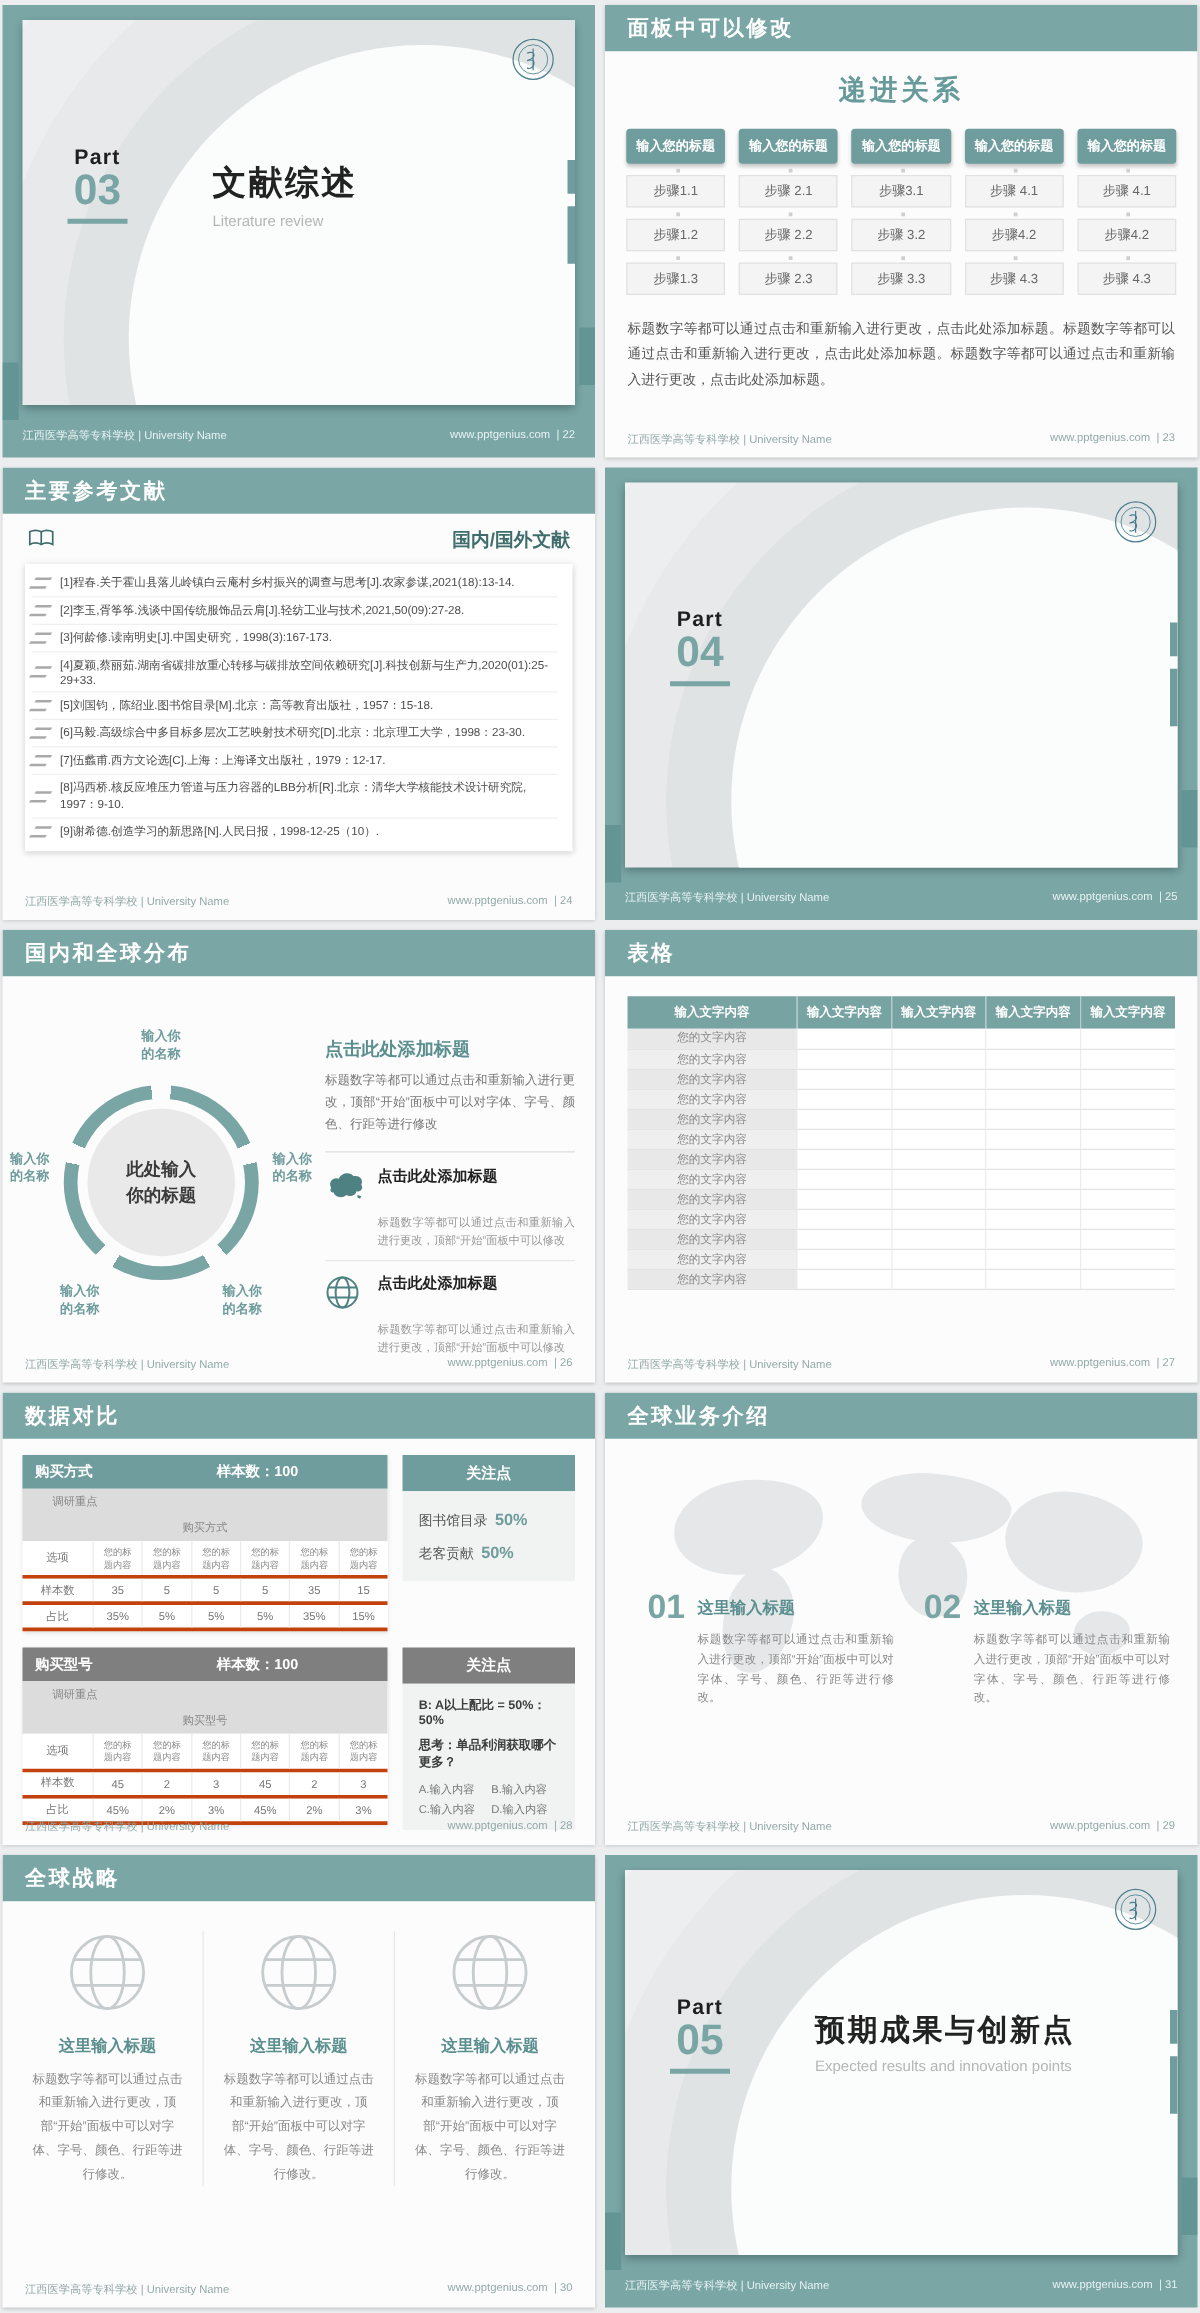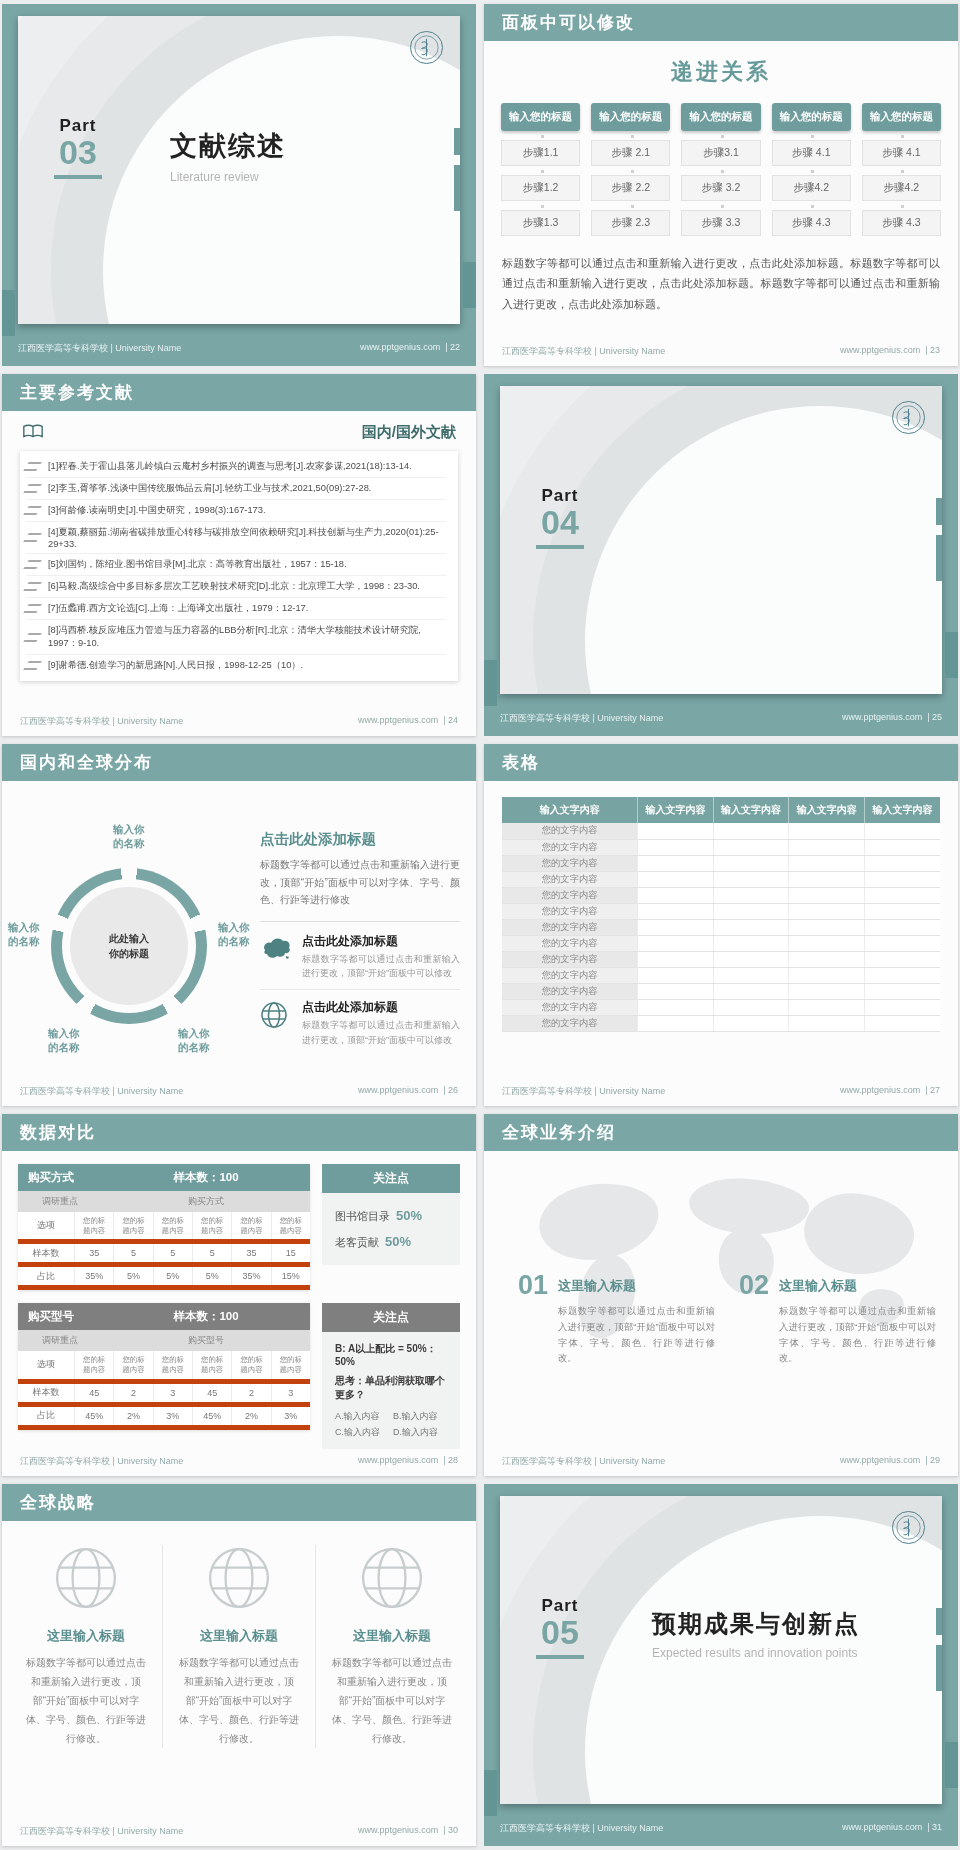--- a/index.html
+++ b/index.html
@@ -56,54 +56,54 @@
   .ref:last-child { border-bottom:none; }
   .coil { flex:none; width:13px; height:9px; border-top:2px solid #a9a9a9; border-bottom:2px solid #a9a9a9; transform:skewX(-32deg); }
 
   
   .diag { position:absolute; left:10px; top:84px; width:234px; height:250px; }
   .ring { position:absolute; left:39px; top:40px; width:156px; height:156px; border-radius:50%;
           background:conic-gradient(from 6deg,#7aa5a5 0 60deg,transparent 60deg 72deg,#7aa5a5 72deg 132deg,transparent 132deg 144deg,#7aa5a5 144deg 204deg,transparent 204deg 216deg,#7aa5a5 216deg 276deg,transparent 276deg 288deg,#7aa5a5 288deg 348deg,transparent 348deg 360deg); }
   .ring::after { content:""; position:absolute; inset:11px; border-radius:50%; background:#fcfcfc; }
   .ctr { position:absolute; left:58px; top:59px; width:118px; height:118px; border-radius:50%; background:#e9e9e9;
          display:flex; align-items:center; justify-content:center; z-index:2; }
-  .ctr span { width:4em; font-size:10px; font-weight:bold; color:#3a3a3a; line-height:1.5; text-align:center; }
+  .ctr span { width:4em; font-size:14px; font-weight:bold; color:#3a3a3a; line-height:1.5; text-align:center; }
   .rlab { position:absolute; width:3em; font-size:10.5px; font-weight:bold; color:#6f9c9c; line-height:1.35; text-align:center; z-index:3; }
   .rl0 { left:101px; top:-6px; } .rl1 { left:-4px; top:92px; } .rl2 { left:206px; top:92px; }
   .rl3 { left:36px; top:198px; } .rl4 { left:166px; top:198px; }
   .dist-r { position:absolute; left:258px; right:16px; top:86px; }
   .dist-h { color:#5b8f8f; font-size:14.5px; font-weight:bold; }
   .dist-p { font-size:10px; color:#777; line-height:1.75; margin-top:7px; text-align:justify; }
   .dist-div { border-top:1px solid #ddd; margin:12px 0 2px; }
   .ditem { display:flex; gap:10px; padding:9px 0; align-items:flex-start; }
   .ditem + .ditem { border-top:1px solid #e8e8e8; }
   .dicon { flex:none; width:32px; margin-top:2px; }
   .dit { font-size:12px; font-weight:bold; color:#222; }
-  .dip { font-size:9px; color:#999; line-height:1.6; margin-top:2px; text-align:justify; }
+  .dip { font-size:9px; color:#999; line-height:1.6; margin-top:21px; text-align:justify; }
 
   
   .tbl { width:438px; margin:16px 18px 0; border-collapse:collapse; table-layout:fixed; }
   .tbl th { background:#78a3a3; color:#fff; font-size:10px; font-weight:bold; padding:6px 2px; }
   .tbl th + th { border-left:1px solid rgba(255,255,255,.45); }
   .tbl th:first-child { width:31%; }
   .tbl td { height:16px; border-bottom:1px solid #e3e3e3; }
   .tbl td.c1 { background:#efefef; color:#8a8a8a; font-size:9.3px; text-align:center; }
   .tbl tr:nth-child(even) td.c1 { background:#e8e8e8; }
   .tbl td.ce { background:#fff; border-left:1px solid #ececec; }
 
   
   .cmp { display:flex; gap:12px; padding:0 16px; margin-top:13px; align-items:flex-start; }
   .cmp-t { width:292px; box-shadow:0 1px 3px rgba(0,0,0,.12); }
   .t-head { display:flex; background:#6f9c9c; color:#fff; font-weight:bold; font-size:11.5px; }
   .t-head .a { width:84px; padding:6px 0 6px 10px; }
   .t-head .b { flex:1; text-align:center; padding:6px 0; }
-  .t-sub { display:flex; background:#dcdcdc; color:#888; font-size:9px; }
+  .t-sub { display:flex; background:#dcdcdc; color:#888; font-size:9px;flex-direction:column; }
   .t-sub .a { width:84px; text-align:center; padding:4px 0; }
   .t-sub .b { flex:1; text-align:center; padding:4px 0; }
-  .t-row { display:flex; border-bottom:5px solid #c2410c; background:#fff; font-size:9px; color:#777; text-align:center; }
+  .t-row { display:flex; border-bottom:3px solid #c2410c; background:#fff; font-size:9px; color:#777; text-align:center; }
   .t-row .lbl { width:56px; display:flex; align-items:center; justify-content:center; font-size:9px; }
   .t-row .c { flex:1; border-left:1px solid #ebebeb; padding:4px 1px; display:flex; align-items:center; justify-content:center; }
   .t-row.opts .c { font-size:7.4px; line-height:1.3; color:#888; }
   .t-row.opts .c span { width:3.2em; }
   .focus { flex:1; }
   .f-head { background:#6f9c9c; color:#fff; text-align:center; font-weight:bold; font-size:12px; padding:6px 0; }
   .f-body { background:#f1f2f2; padding:10px 13px; }
   .f-line { font-size:11px; color:#555; line-height:2; }
   .f-line b { color:#6f9c9c; font-size:13px; font-weight:bold; margin-left:6px; }
   .gray .t-head, .gray .f-head { background:#7f7f7f; }

